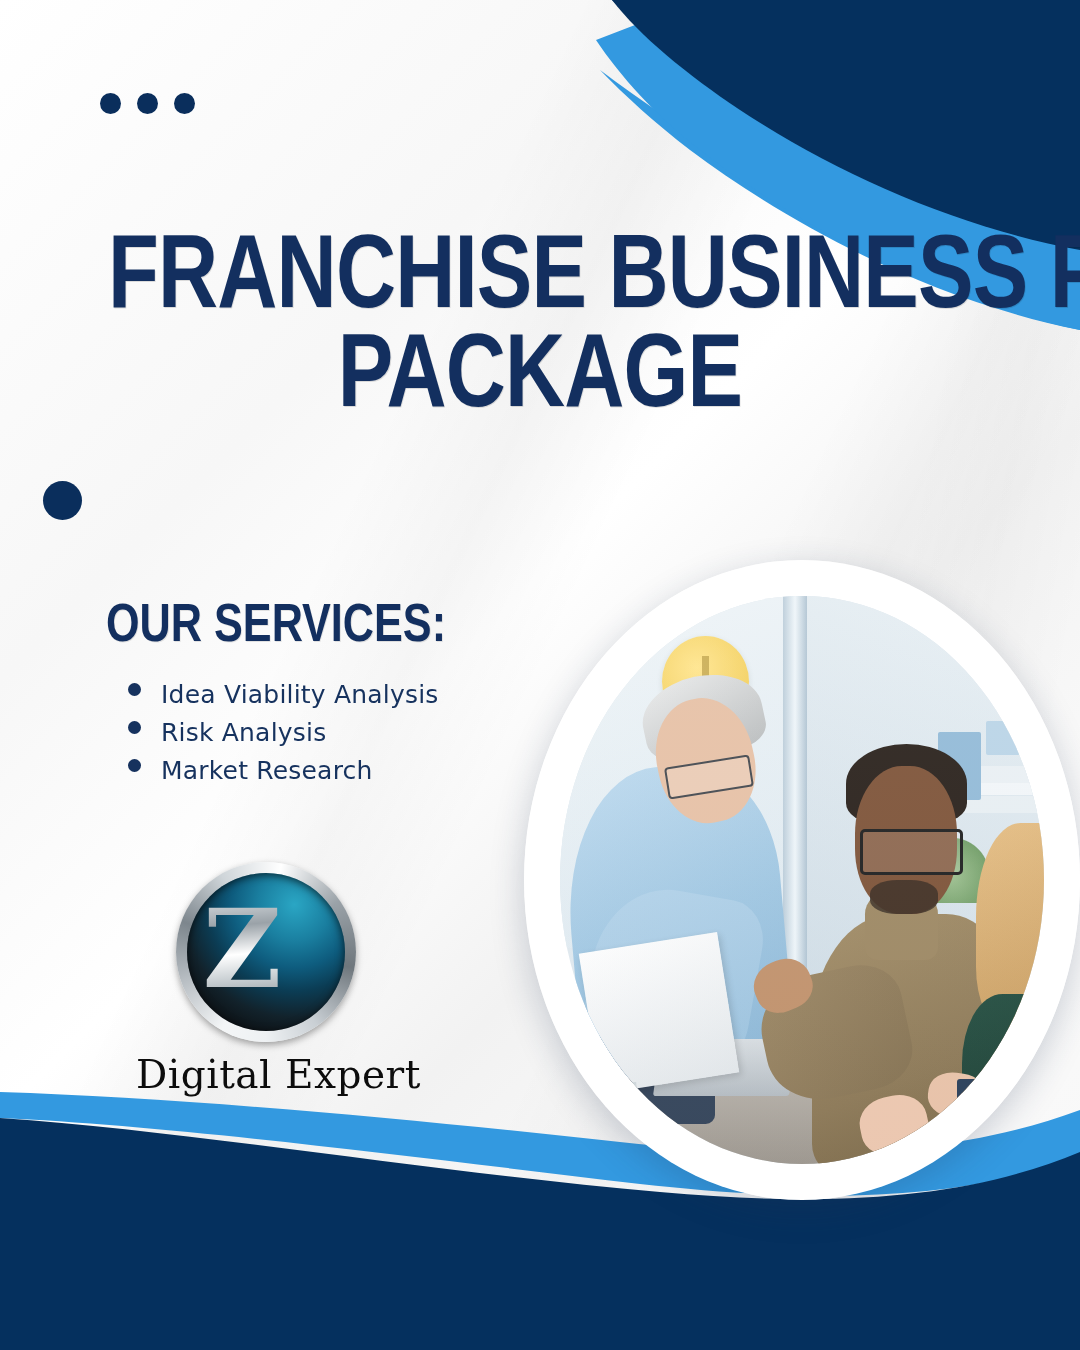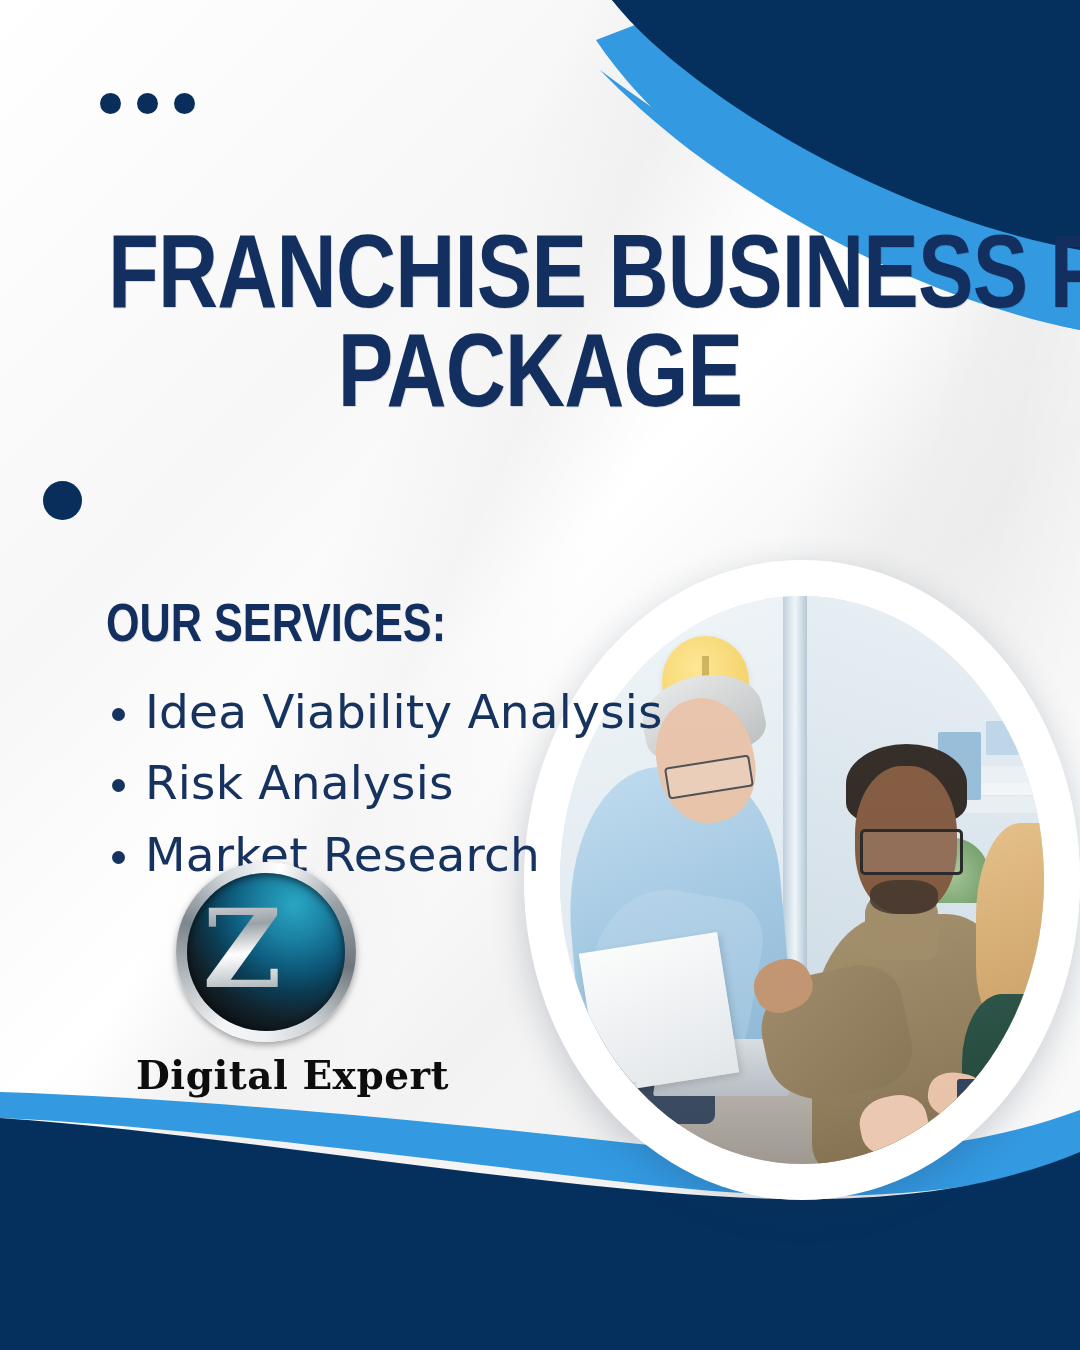--- a/index.html
+++ b/index.html
@@ -45,25 +45,25 @@
   .services-head{
     position:absolute;left:106px;top:595px;
     color:#132f5f;
     font-family:"Liberation Sans Narrow","Liberation Sans",sans-serif;
     font-weight:bold;font-size:54px;line-height:1;
     letter-spacing:0px;
     transform:scaleX(0.80);transform-origin:0 0;
     text-shadow:1px 1px 0 rgba(0,0,0,0.10);
   }
   .services-list{
-    position:absolute;left:112px;top:676px;
+    position:absolute;left:128px;top:676px;
     margin:0;padding:0;list-style:none;
     color:#16325e;
     font-family:"DejaVu Sans","Liberation Sans",sans-serif;
-    font-size:47px;line-height:1.52;font-weight:400;
+    font-size:25px;line-height:1.52;font-weight:400;
     letter-spacing:0.2px;
   }
   .services-list li{display:flex;align-items:baseline;}
   .bullet{
     display:inline-block;width:13px;height:13px;border-radius:50%;
     background:#16325e;margin-right:20px;flex:0 0 auto;position:relative;top:-7px;
   }
   
   .logo-wrap{position:absolute;left:176px;top:862px;width:180px;}
   .badge{position:relative;width:180px;height:180px;}
@@ -87,21 +87,21 @@
     font-family:"DejaVu Serif","Liberation Serif",serif;font-weight:bold;
     font-size:108px;line-height:1;letter-spacing:-14px;
     background:linear-gradient(175deg,#ffffff 0%,#e8ecef 16%,#9aa2a8 35%,#ffffff 50%,#c3cace 64%,#7e868c 80%,#e6eaed 94%,#ffffff 100%);
     -webkit-background-clip:text;background-clip:text;color:transparent;
     text-shadow:0 0 0 rgba(0,0,0,0);
     padding-left:4px;padding-bottom:6px;
   }
   .zr span.r{position:relative;top:12px;left:-4px;font-size:96px;}
   .logo-text{
     margin-top:10px;text-align:center;
-    font-family:"DejaVu Serif","Liberation Serif",serif;font-weight:bold;
+    font-family:"DejaVu Serif","Liberation Serif",serif;font-weight:normal;
     font-size:39px;color:#0d0d0d;letter-spacing:0.5px;white-space:nowrap;
     margin-left:-40px;
   }
   
   .photo-shadow{
     position:absolute;left:524px;top:560px;width:556px;height:640px;border-radius:50%;
     box-shadow:0 10px 34px rgba(30,50,80,0.22);
     background:transparent;
   }
   .photo-ring{

